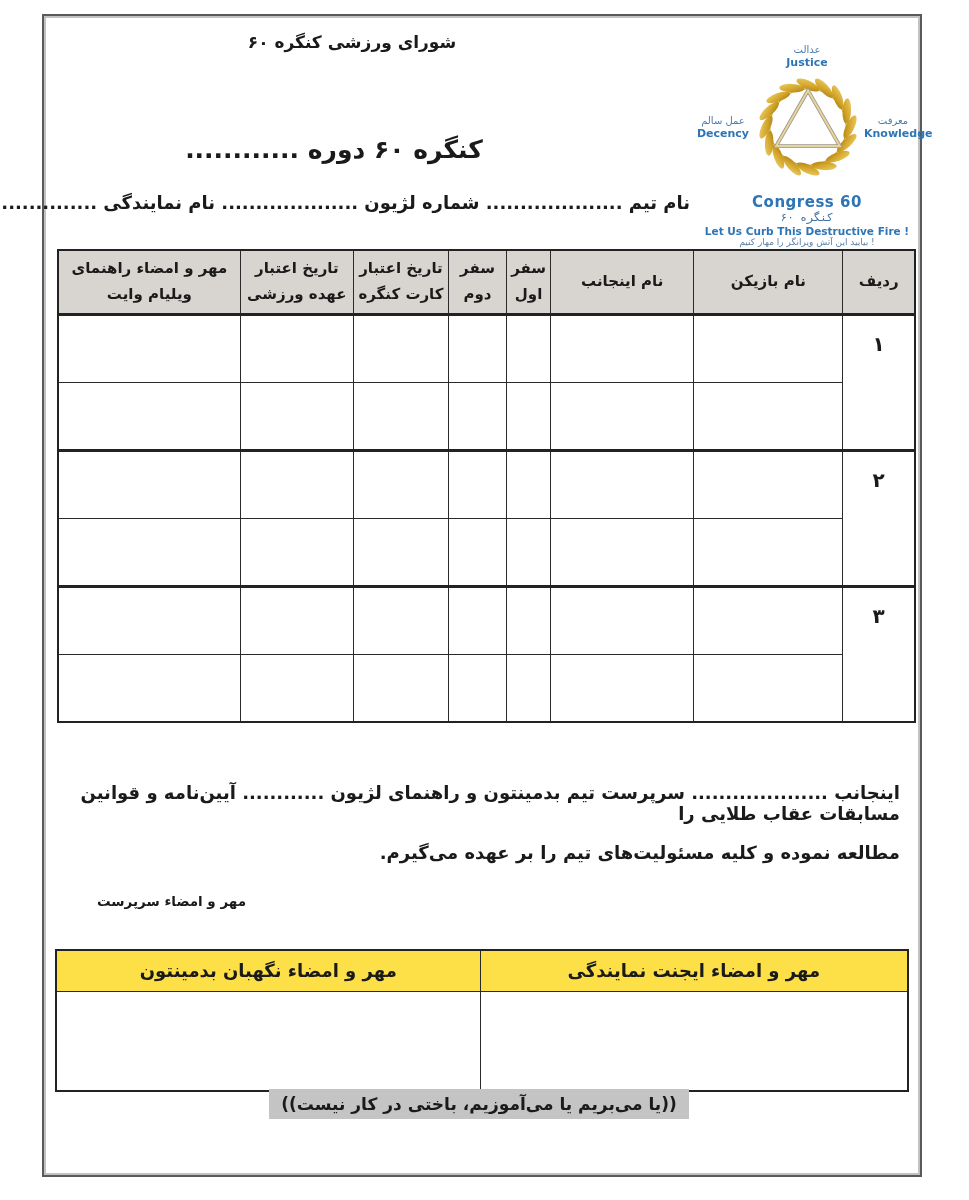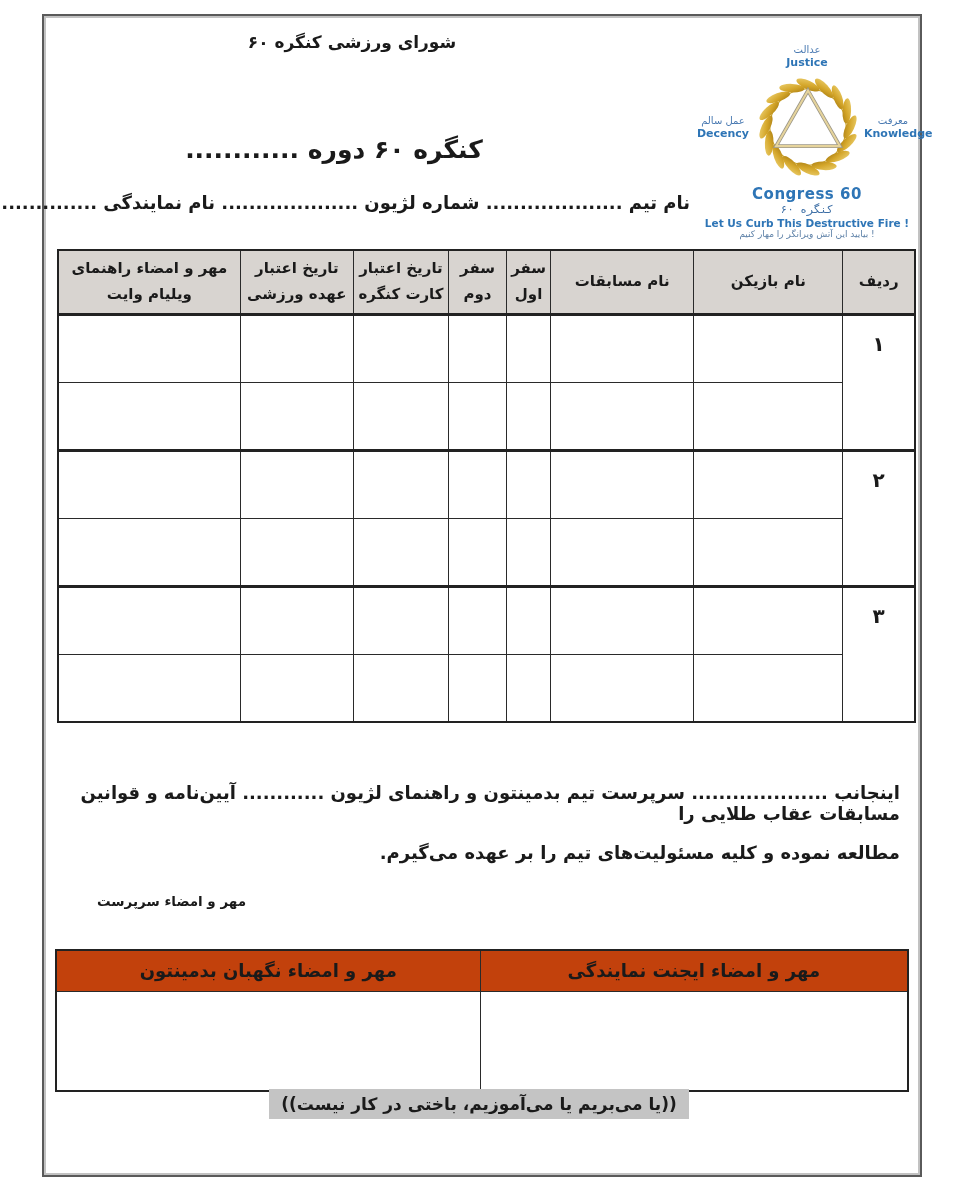--- a/index.html
+++ b/index.html
@@ -26,21 +26,21 @@
     font-size:25px; font-weight:bold; }
   .team-line { top:176px; right:230px; white-space:nowrap;
     font-size:18px; font-weight:bold; }
 
   
   .logo { left:648px; top:28px; width:230px; text-align:center; direction:ltr; }
   .logo .fa-small { font-size:10px; color:#4a7ab2; line-height:1.2; }
   .logo .en-small { font-size:11px; font-weight:bold; color:#2e75b6; line-height:1.2; }
   .logo-mid { display:flex; align-items:center; justify-content:flex-end; margin-top:2px; }
   .logo-side { width:58px; }
-  .logo-congress { font-size:15px; font-weight:bold; color:#2e75b6; margin-top:2px; letter-spacing:0.5px; }
+  .logo-congress { font-size:15px; font-weight:bold; color:#2e75b6; margin-top:10px; letter-spacing:0.5px; }
   .logo-congress-fa { font-size:11px; color:#3c6ea5;font-family:Liberation Mono, monospace; }
   .logo-motto-en { font-size:10.5px; font-weight:bold; color:#2e75b6; margin-top:1px; }
   .logo-motto-fa { font-size:9px; color:#5b7fa6; }
 
   
   table { border-collapse:collapse; table-layout:fixed; }
   .roster { left:13px; top:233px; width:859px; }
   .roster th, .roster td { border:1px solid #2a2a2a; }
   .roster { border:2px solid #222; }
   .roster thead th {
@@ -56,21 +56,21 @@
 
   
   .decl { right:20px; left:20px; text-align:right; font-size:18px; font-weight:bold; }
   .decl-1 { top:766px; }
   .decl-2 { top:826px; }
   .sup-label { left:53px; top:877px; font-size:13.5px; font-weight:bold; }
 
   
   .sig { left:11px; top:933px; width:852px; border:2px solid #222; }
   .sig th, .sig td { border:1px solid #2a2a2a; }
-  .sig thead th { background:#c2410c; height:41px; text-align:center; vertical-align:middle;
+  .sig thead th { background:#fde047; height:41px; text-align:center; vertical-align:middle;
     font-size:18px; font-weight:bold; }
   .sig tbody td { height:100px; background:#fff; }
 
   
   .slogan-wrap { left:0; right:6px; top:1078px; text-align:center; }
   .slogan-wrap span { background:#c4c4c4; font-size:17px; font-weight:bold; padding:5px 12px; }
 </style>
 </head>
 <body>
 
@@ -144,21 +144,21 @@
       <tr>
         <th>
             <span>ردیف</span>
             <span></span>
           </th>
         <th>
             <span>نام بازیکن</span>
             <span></span>
           </th>
         <th>
-            <span>نام مسابقات</span>
+            <span>نام اینجانب</span>
             <span></span>
           </th>
         <th>
             <span>سفر</span>
             <span>اول</span>
           </th>
         <th>
             <span>سفر</span>
             <span>دوم</span>
           </th>

